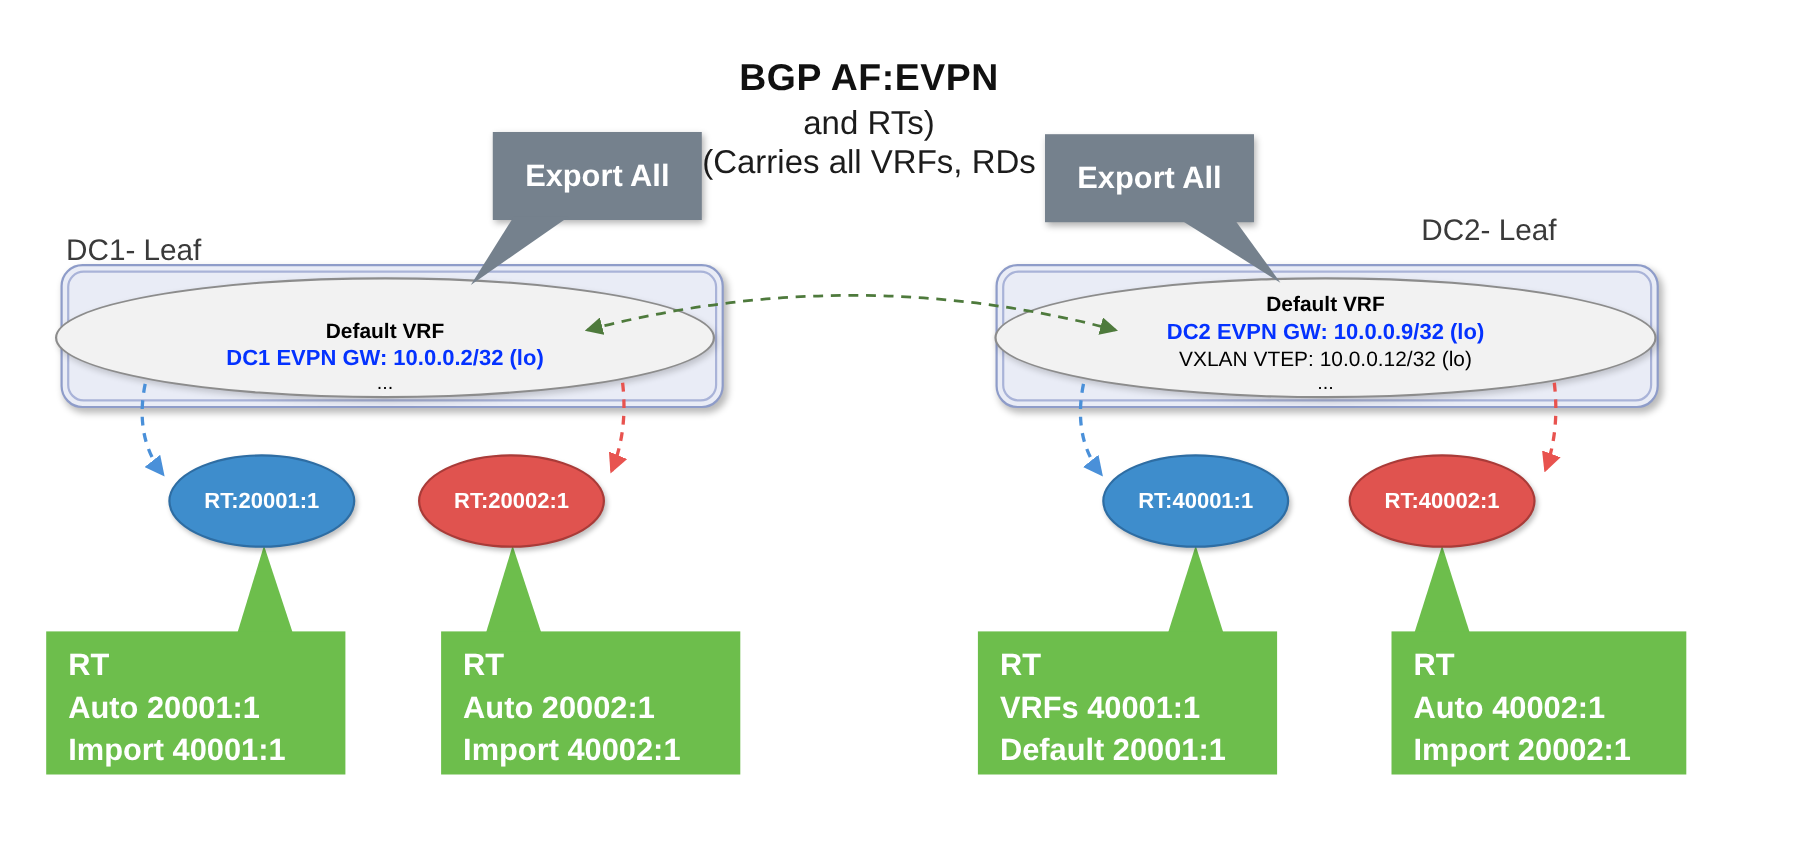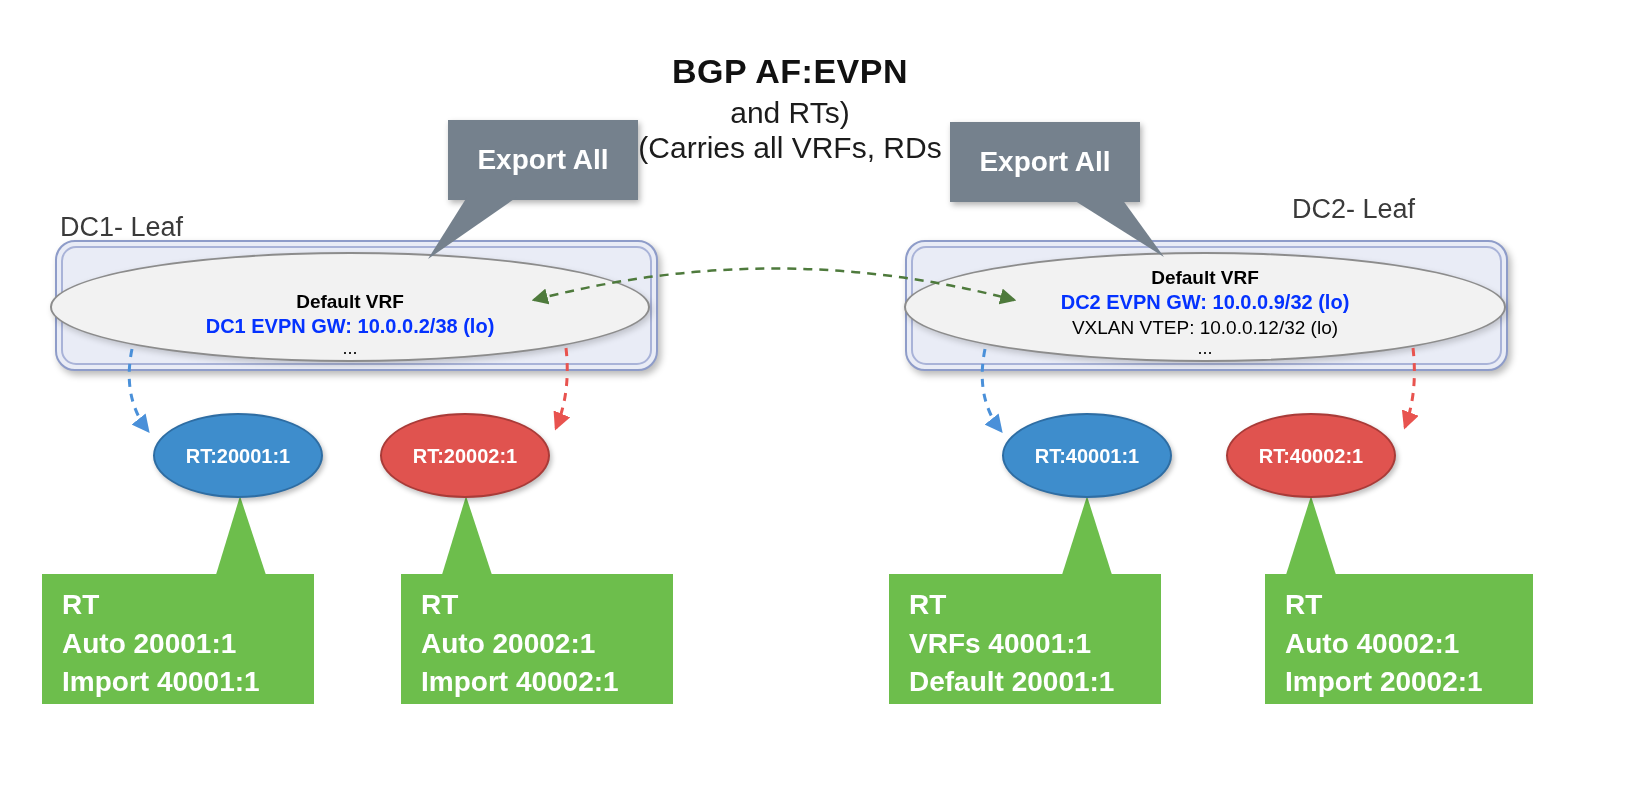--- a/index.html
+++ b/index.html
@@ -92,21 +92,21 @@
   <div class="abs vrf-box" style="left:55px; top:240px; width:603px; height:131px;">
     <div class="vrf-box-inner"></div>
   </div>
 
   <div class="abs vrf-box" style="left:905px; top:240px; width:603px; height:131px;">
     <div class="vrf-box-inner"></div>
   </div>
 
   <div class="abs vrf-ellipse" style="left:50px; top:252px; width:600px; height:110px;">
     <div class="vrf-name">Default VRF</div>
-    <div class="vrf-gw">DC1 EVPN GW: 10.0.0.2/38 (lo)</div>
+    <div class="vrf-gw">DC1 EVPN GW: 10.0.0.2/32 (lo)</div>
     <div class="vrf-dots">...</div>
   </div>
 
   <div class="abs vrf-ellipse" style="left:904px; top:252px; width:602px; height:110px;">
     <div class="vrf-name">Default VRF</div>
     <div class="vrf-gw">DC2 EVPN GW: 10.0.0.9/32 (lo)</div>
     <div class="vrf-vtep">VXLAN VTEP: 10.0.0.12/32 (lo)</div>
     <div class="vrf-dots">...</div>
   </div>
 

